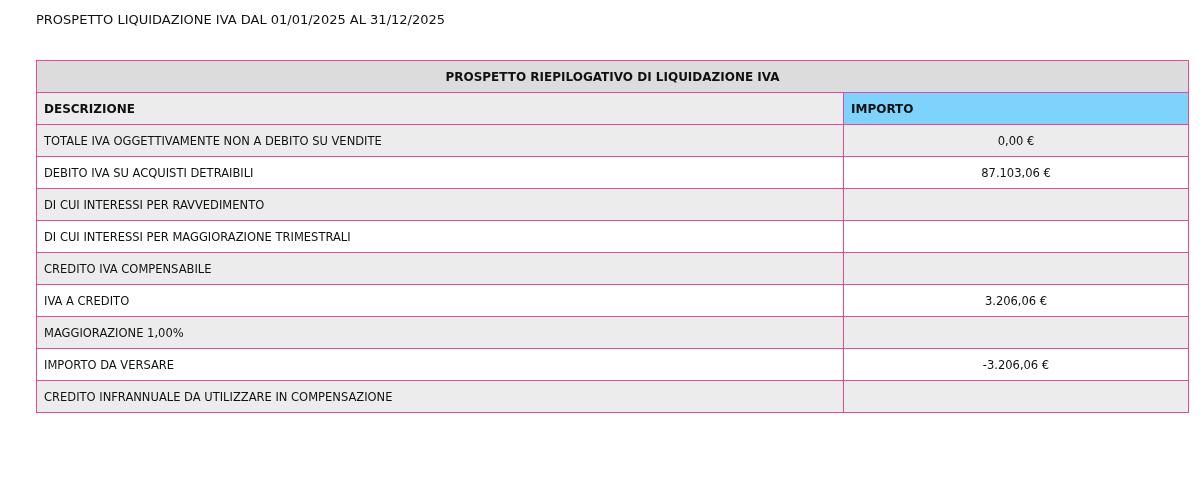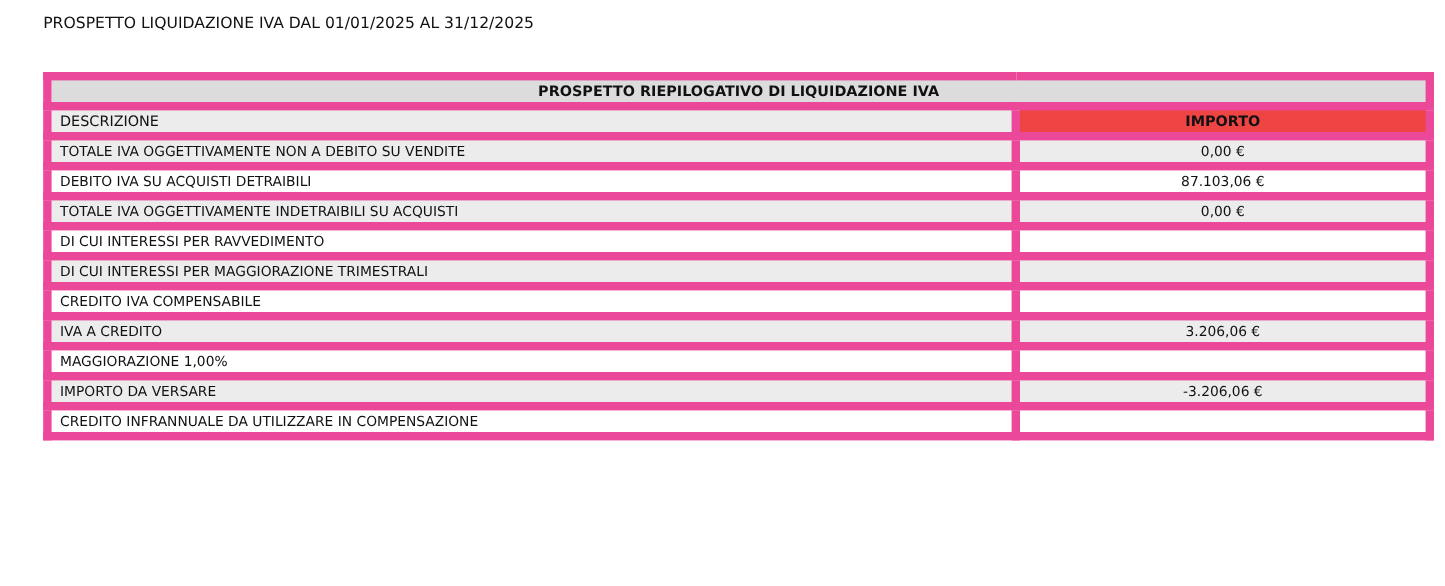--- a/index.html
+++ b/index.html
@@ -22,44 +22,44 @@
   }
   table.iva-table {
     margin-top: 33px;
     width: 1152px;
     border-collapse: collapse;
     table-layout: fixed;
     font-size: 11.5px;
   }
   table.iva-table th,
   table.iva-table td {
-    border: 7px solid #ec4899;
-    height: 21px;
+    border: 1px solid #ec4899;
+    height: 32px;
     padding: 2px 7px;
     vertical-align: middle;
     white-space: nowrap;
     overflow: hidden;
   }
   .table-title-cell {
     background: #dcdcdc;
     text-align: center;
     font-weight: 700;
     font-size: 12px;
   }
   .col-desc { width: 807px; }
   .col-amt  { width: 345px; }
   th.col-header-desc {
     background: #ececec;
     text-align: left;
-    font-weight: 400;
+    font-weight: 700;
     font-size: 12px;
   }
   th.col-header-amt {
-    background: #ef4444;
-    text-align: center;
+    background: #7dd3fc;
+    text-align: left;
     font-weight: 700;
     font-size: 12px;
   }
   tbody tr:nth-child(odd) td  { background: #ececec; }
   tbody tr:nth-child(even) td { background: #ffffff; }
   td.desc-cell { text-align: left; }
   td.amt-cell  { text-align: center; }
 </style>
 </head>
 <body>
@@ -85,24 +85,20 @@
     <tbody>
       <tr>
         <td class="desc-cell">TOTALE IVA OGGETTIVAMENTE NON A DEBITO SU VENDITE</td>
         <td class="amt-cell">0,00 €</td>
       </tr>
       <tr>
         <td class="desc-cell">DEBITO IVA SU ACQUISTI DETRAIBILI</td>
         <td class="amt-cell">87.103,06 €</td>
       </tr>
       <tr>
-        <td class="desc-cell">TOTALE IVA OGGETTIVAMENTE INDETRAIBILI SU ACQUISTI</td>
-        <td class="amt-cell">0,00 €</td>
-      </tr>
-      <tr>
         <td class="desc-cell">DI CUI INTERESSI PER RAVVEDIMENTO</td>
         <td class="amt-cell"></td>
       </tr>
       <tr>
         <td class="desc-cell">DI CUI INTERESSI PER MAGGIORAZIONE TRIMESTRALI</td>
         <td class="amt-cell"></td>
       </tr>
       <tr>
         <td class="desc-cell">CREDITO IVA COMPENSABILE</td>
         <td class="amt-cell"></td>

